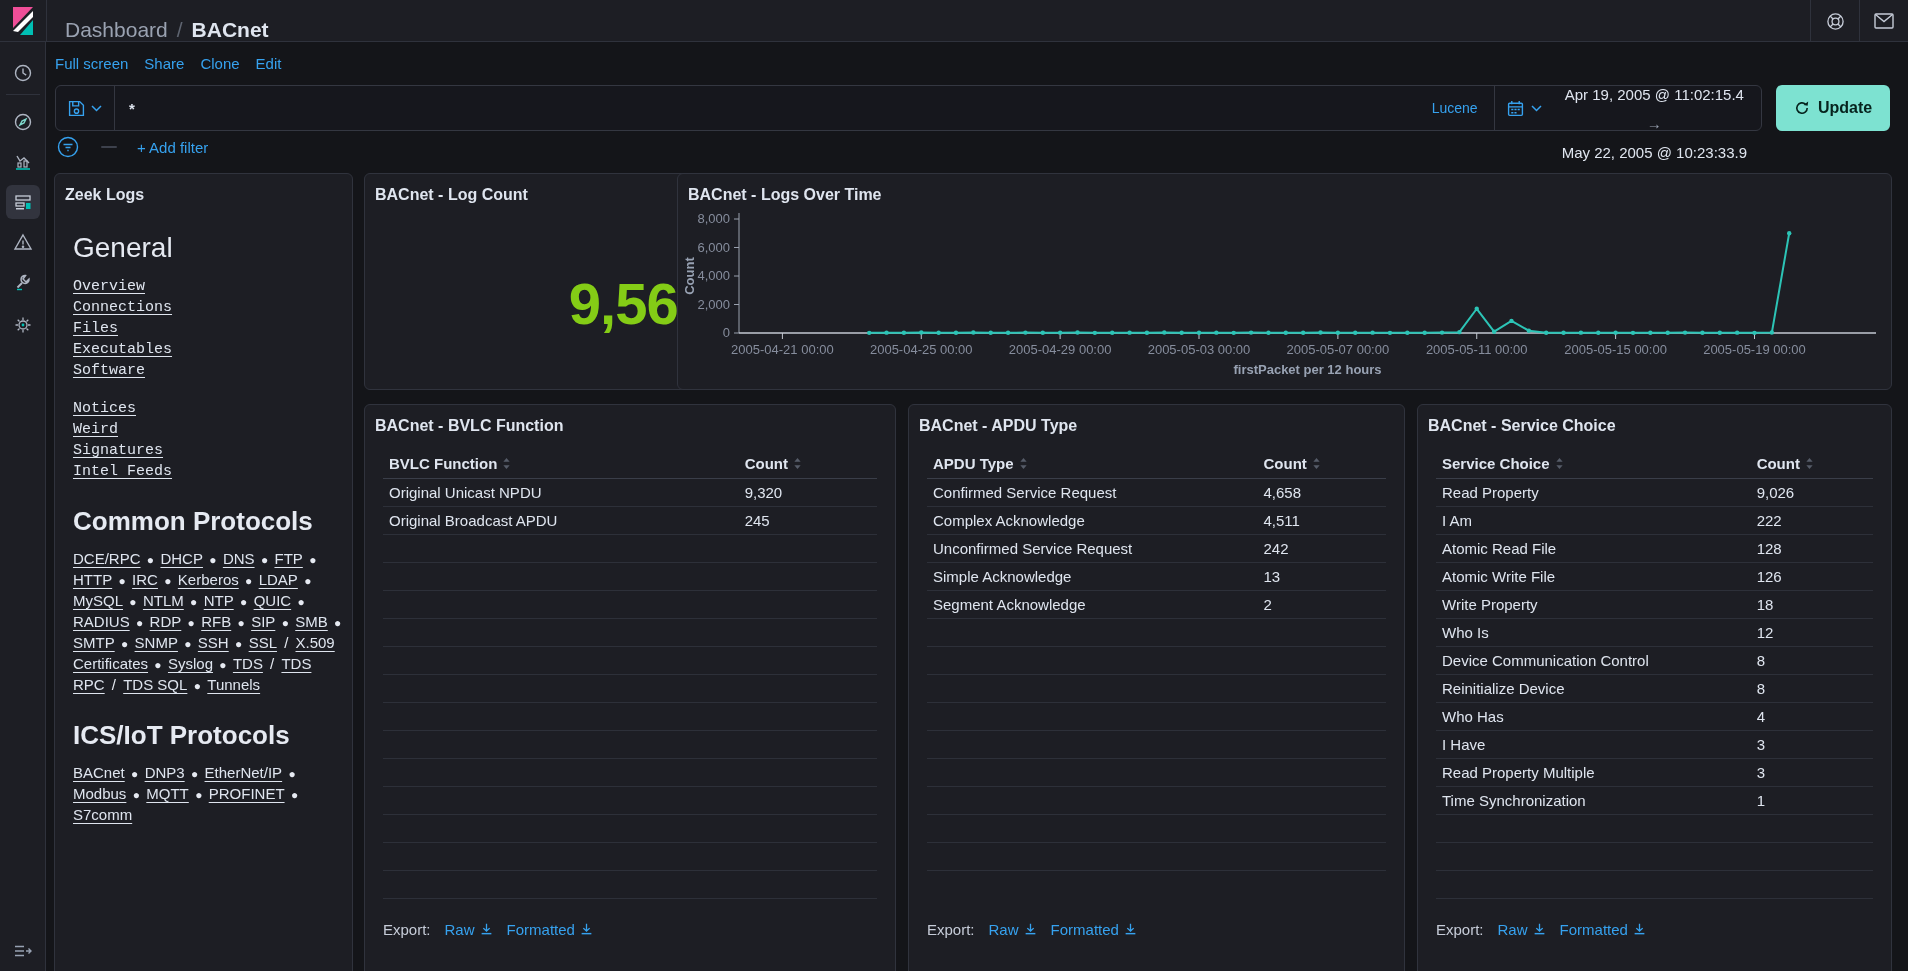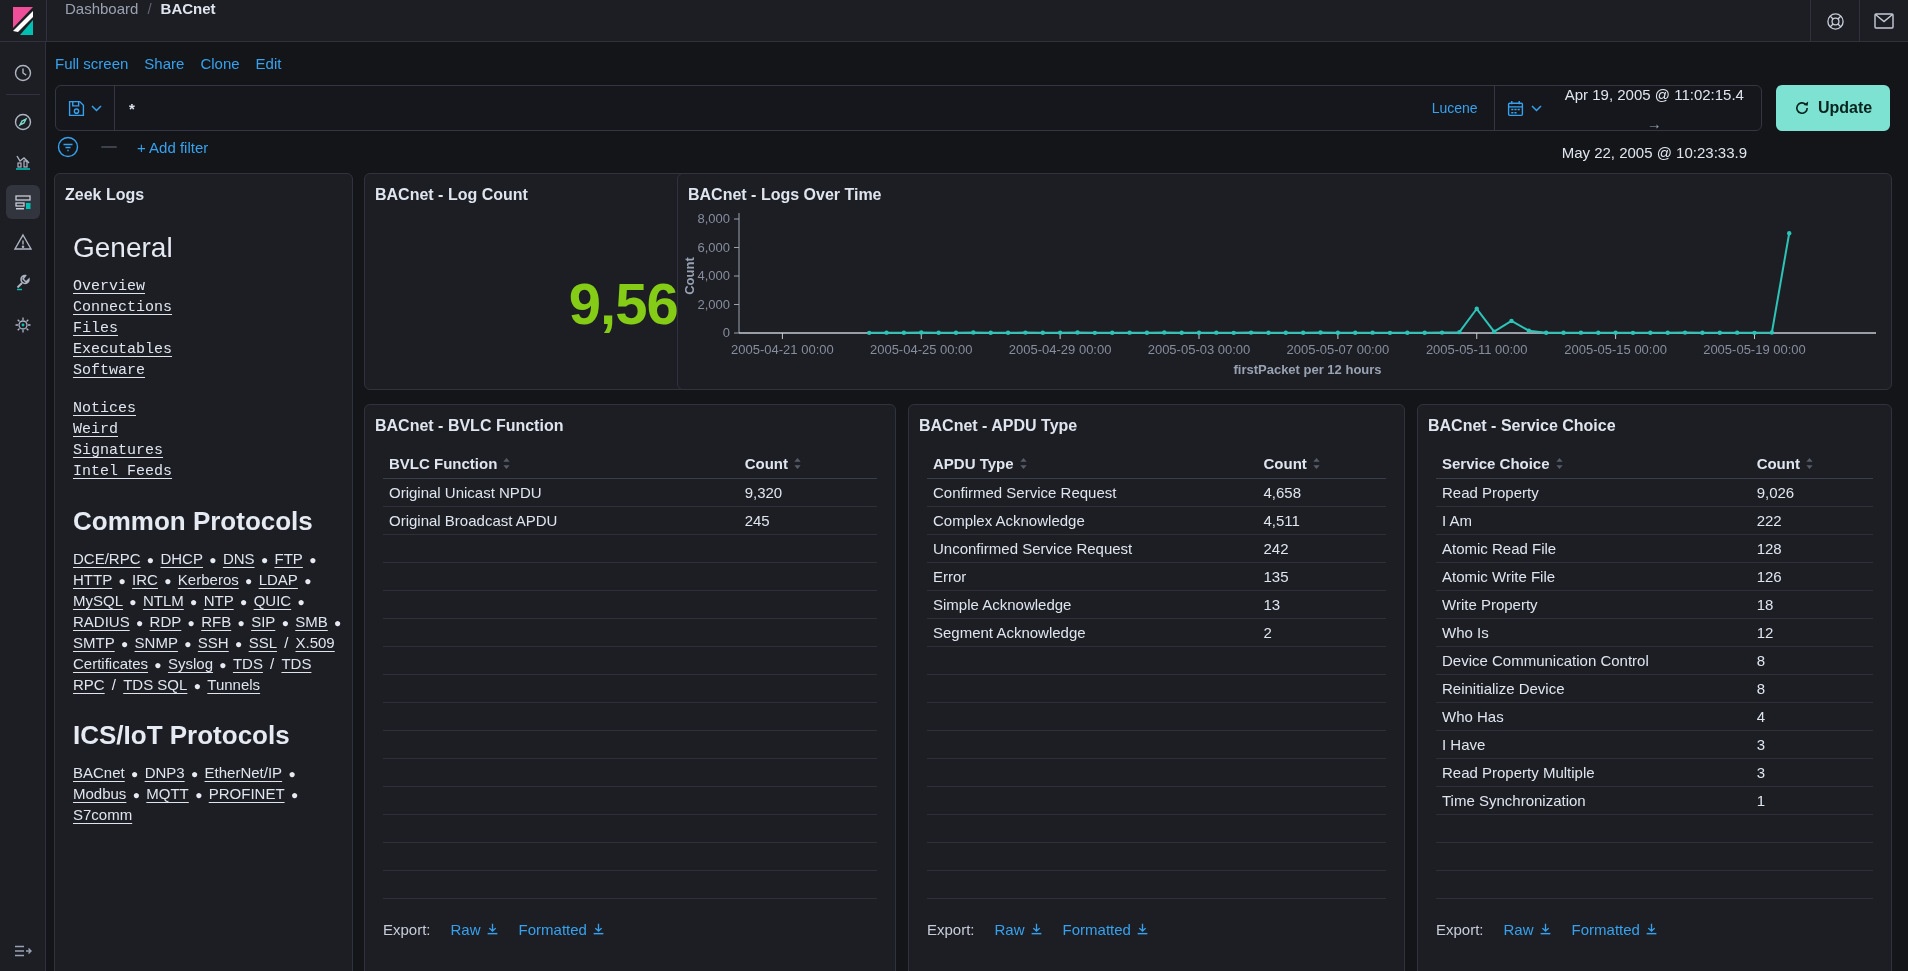--- a/index.html
+++ b/index.html
@@ -4,21 +4,21 @@
 <style>
   * { margin:0; padding:0; box-sizing:border-box; }
   html,body { width:1908px; height:971px; overflow:hidden; background:#141519;
     font-family:"Liberation Sans", sans-serif; color:#dfe5ef; }
 
   
   .app-header { position:absolute; left:0; top:0; width:1908px; height:42px;
     background:#1d1e24; border-bottom:1px solid #2f323c; z-index:30; }
   .logo-box { position:absolute; left:0; top:0; width:47px; height:42px;
     display:flex; align-items:center; justify-content:center; border-right:1px solid #2f323c; cursor:pointer; }
-  .breadcrumbs { position:absolute; left:65px; top:0; height:42px; display:flex; align-items:flex-start; gap:9px; font-size:15px; }
+  .breadcrumbs { position:absolute; left:65px; top:0; height:42px; display:flex; align-items:flex-end; gap:9px; font-size:21px; }
   .crumb-link { color:#9aa2b1; cursor:pointer; }
   .crumb-sep { color:#5f6571; }
   .crumb-current { color:#dfe5ef; font-weight:600; }
   .header-icons { position:absolute; right:0; top:0; height:42px; display:flex; align-items:center; }
   .hicon { width:49px; height:42px; display:flex; align-items:center; justify-content:center;
     border-left:1px solid #2f323c; cursor:pointer; }
 
   
   .sidenav { position:absolute; left:0; top:42px; width:46px; height:929px;
     background:#1d1e24; border-right:1px solid #2f323c; z-index:20; }
@@ -81,21 +81,21 @@
   .tick { font-size:13px; fill:#868d9d; font-family:"Liberation Sans",sans-serif; }
   .axis-title { font-size:13px; font-weight:700; fill:#98a2b3; font-family:"Liberation Sans",sans-serif; }
 
   
   .tbl { margin:14px 18px 0 18px; }
   .trow { display:grid; grid-template-columns:72% 28%; align-items:center; height:28px;
     border-bottom:1px solid #2d3039; font-size:15px; color:#dfe5ef; }
   .trow.thead { font-weight:700; height:30px; border-bottom:1px solid #3a3e49; }
   .trow .cell { padding-left:6px; display:flex; align-items:center; gap:5px; white-space:nowrap; overflow:hidden; }
   .trow.thead .cell { cursor:pointer; }
-  .export-row { position:absolute; left:18px; top:516px; display:flex; align-items:center; gap:20px; font-size:15px; }
+  .export-row { position:absolute; left:18px; top:516px; display:flex; align-items:center; gap:14px; font-size:15px; }
   .export-label { color:#c6ccd8; }
   .export-link { color:#36a2ef; cursor:pointer; display:flex; align-items:center; gap:5px; }
 </style>
 </head>
 <body>
 
 <div class="app-header">
   <div class="logo-box">
     <svg width="22" height="28" viewBox="0 0 22 28">
       <polygon points="1,0 21,0 1,21" fill="#f04e98"></polygon>
@@ -480,24 +480,20 @@
       </div>
       <div class="trow">
         <div class="cell">Complex Acknowledge</div>
         <div class="cell">4,511</div>
       </div>
       <div class="trow">
         <div class="cell">Unconfirmed Service Request</div>
         <div class="cell">242</div>
       </div>
       <div class="trow">
-        <div class="cell">Error</div>
-        <div class="cell">135</div>
-      </div>
-      <div class="trow">
         <div class="cell">Simple Acknowledge</div>
         <div class="cell">13</div>
       </div>
       <div class="trow">
         <div class="cell">Segment Acknowledge</div>
         <div class="cell">2</div>
       </div>
       <div class="trow empty">
         <div class="cell"></div>
         <div class="cell"></div>

